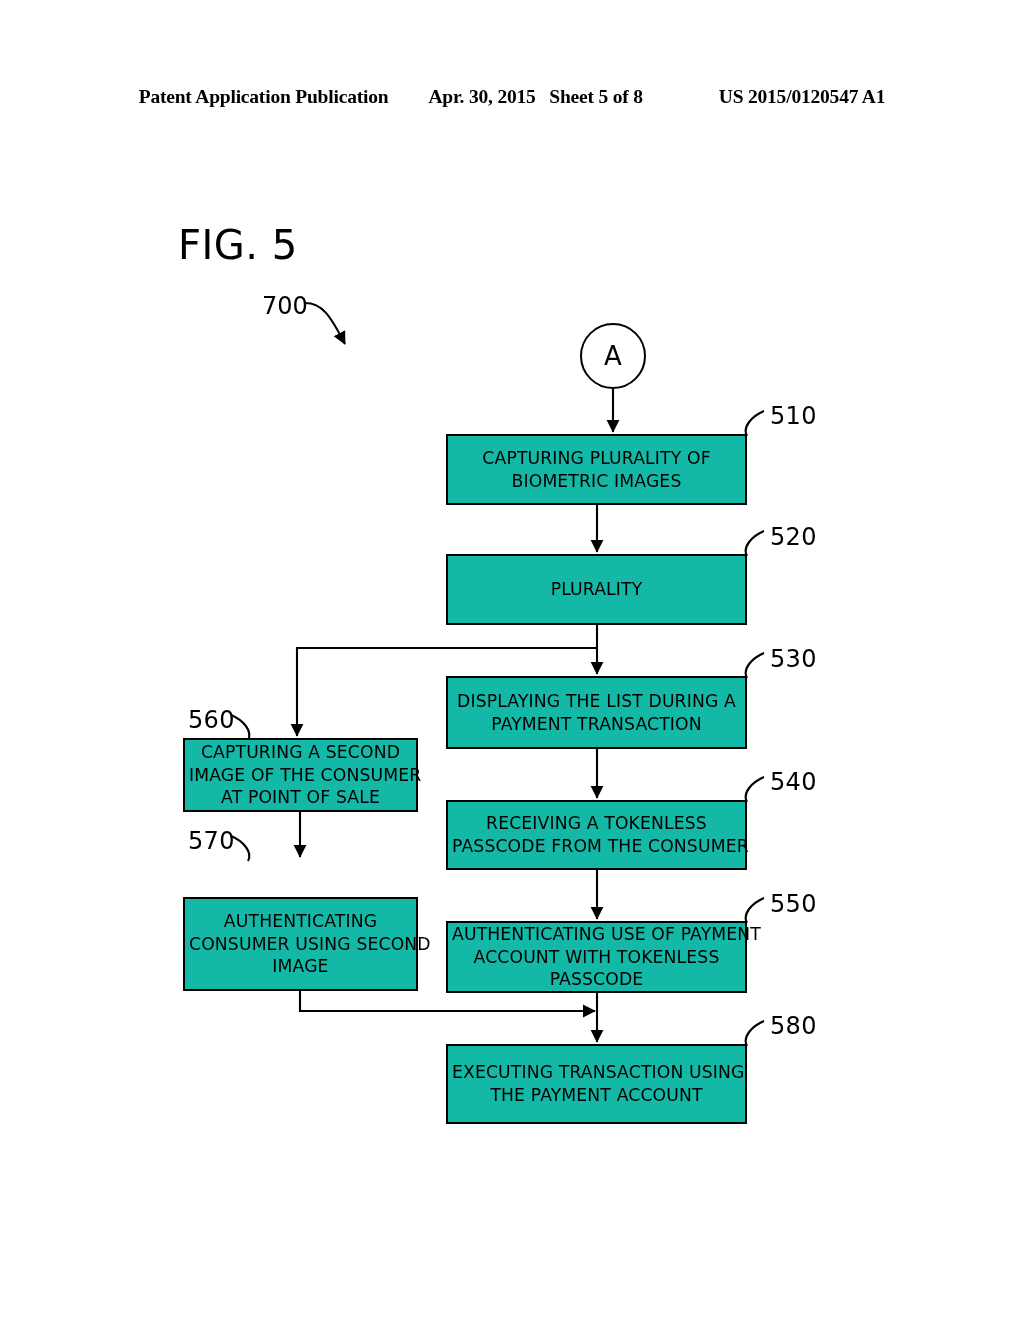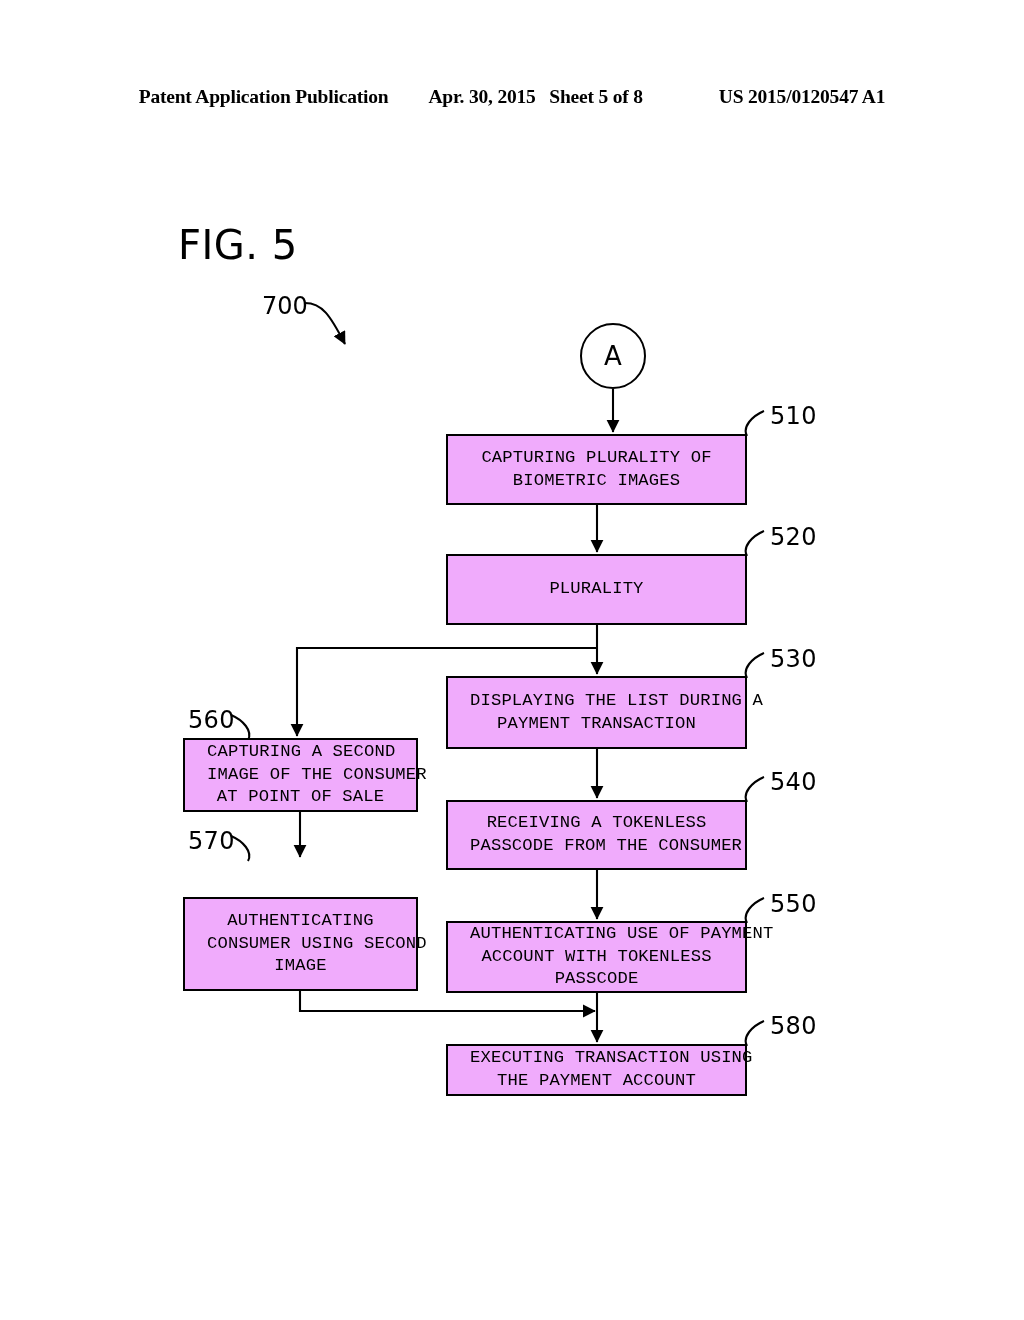--- a/index.html
+++ b/index.html
@@ -61,45 +61,44 @@
     top: 0;
     width: 1024px;
     height: 1320px;
   }
 
   
   .node {
     position: absolute;
     border: 2.1px solid #000;
     box-sizing: border-box;
-    background: #f0abfc;
+    background: #14b8a6;
     display: flex;
     align-items: center;
     justify-content: center;
     text-align: center;
     font-size: 17.2px;
     line-height: 1.33;
     letter-spacing: 0.15px;
-    padding: 0 22px;
-    font-family: Liberation Mono, monospace;
+    padding: 0 4px;
   }
   .node .lines { width: 100%; }
   .node .ln { display: block; white-space: nowrap; }
 
   
   .col-r { left: 446px; width: 301px; }
   
   .col-l { left: 183px; width: 235px; }
 
   #node-510 { top: 434px; height: 71px; }
   #node-520 { top: 554px; height: 71px; }
   #node-530 { top: 676px; height: 73px; }
   #node-540 { top: 800px; height: 70px; }
   #node-550 { top: 921px; height: 72px; }
-  #node-580 { top: 1044px; height: 52px; }
+  #node-580 { top: 1044px; height: 80px; }
   #node-560 { top: 738px; height: 74px; }
   #node-570 { top: 897px; height: 94px; }
 
   
   .connector-a {
     position: absolute;
     left: 580px;
     top: 323px;
     width: 66px;
     height: 66px;

